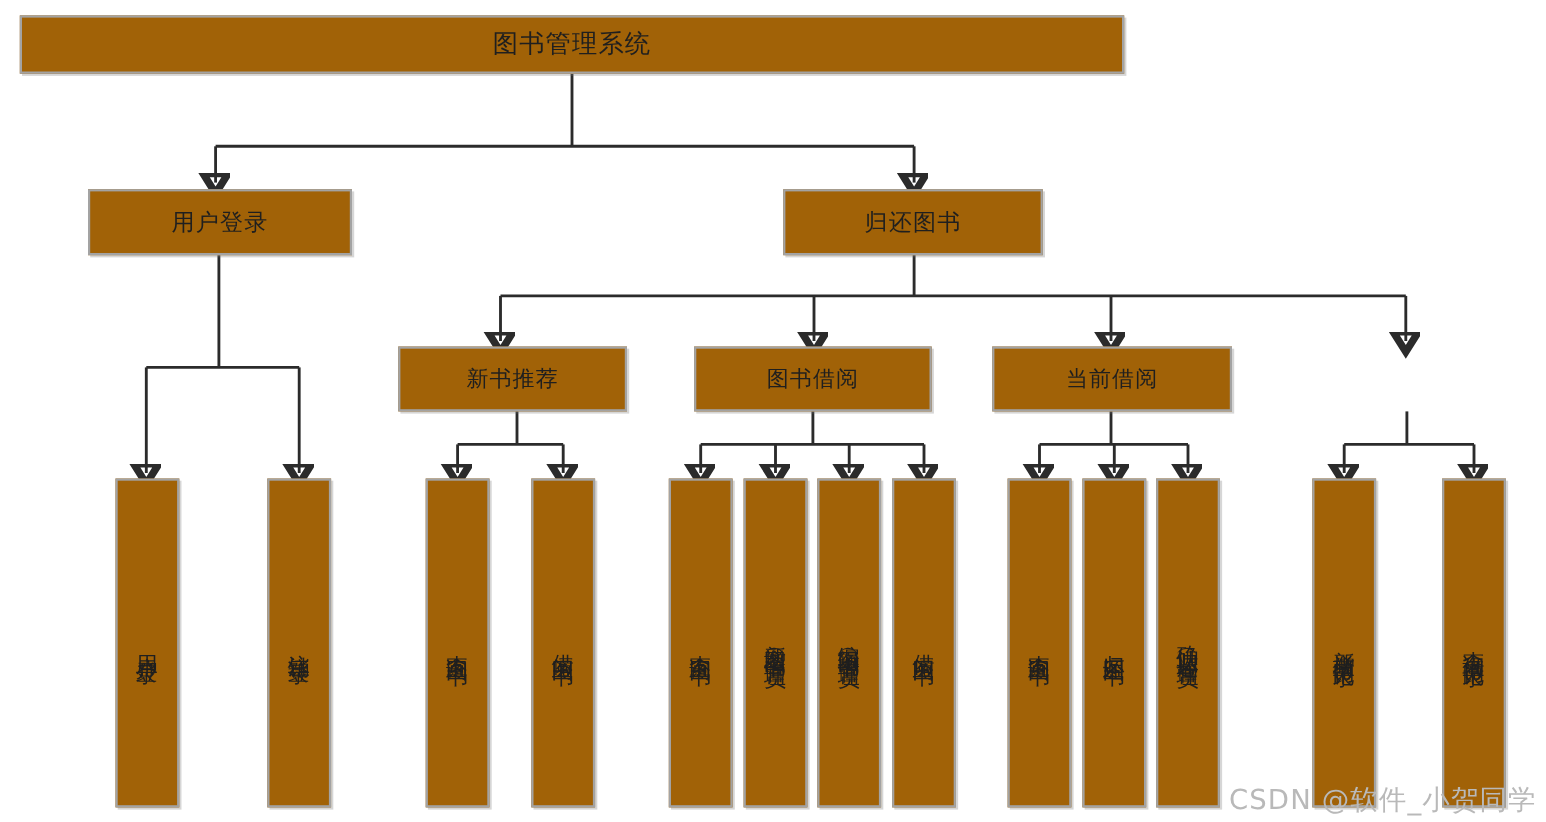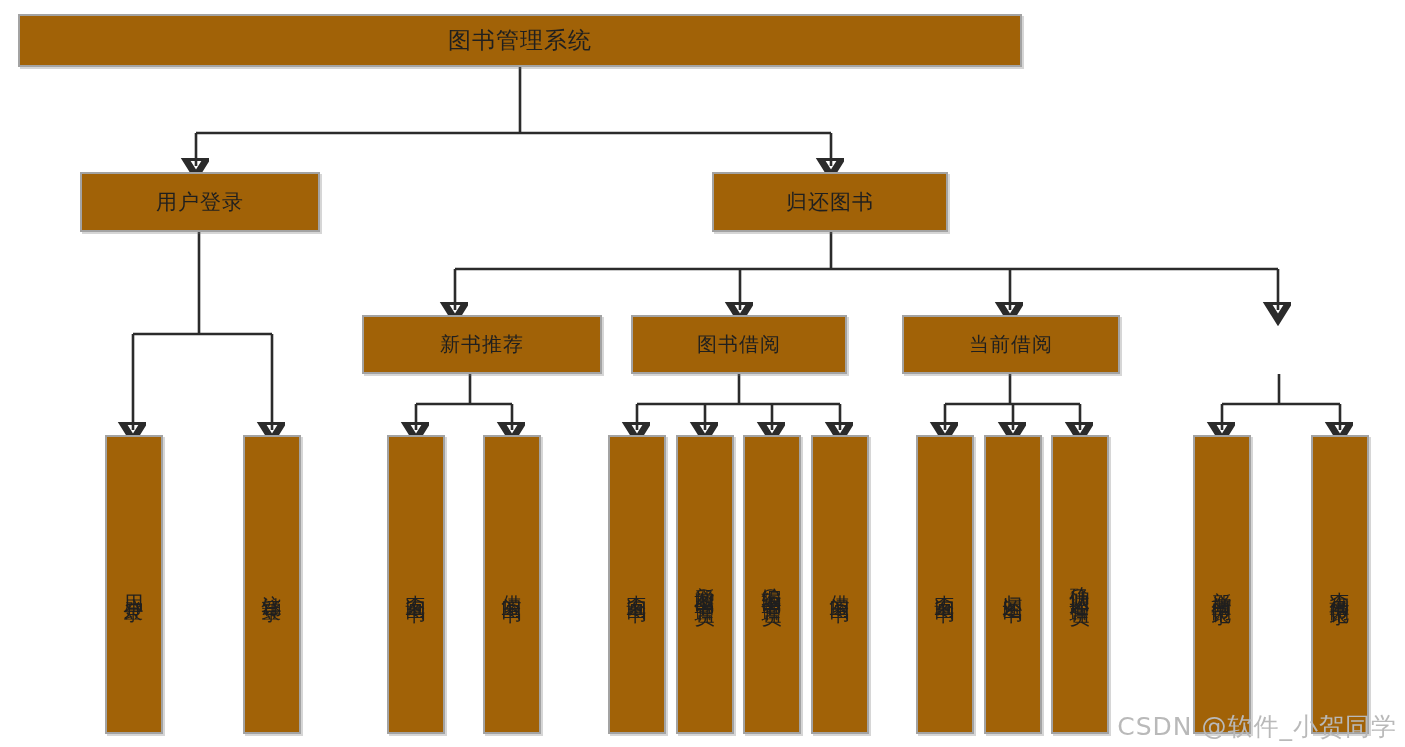--- a/index.html
+++ b/index.html
@@ -126,21 +126,21 @@
     <span class="lbl">图书管理系统</span>
   </div>
 
   <div class="node node-l1" style="left:80px; top:172px; width:240px; height:60px;">
     <span class="lbl">用户登录</span>
   </div>
   <div class="node node-l1" style="left:712px; top:172px; width:236px; height:60px;">
     <span class="lbl">归还图书</span>
   </div>
 
-  <div class="node node-l2" style="left:362px; top:315px; width:240px; height:59px;">
+  <div class="node node-l2" style="left:362px; top:315px; width:208px; height:59px;">
     <span class="lbl">新书推荐</span>
   </div>
   <div class="node node-l2" style="left:631px; top:315px; width:216px; height:59px;">
     <span class="lbl">图书借阅</span>
   </div>
   <div class="node node-l2" style="left:902px; top:315px; width:218px; height:59px;text-align:center;">
     <span class="lbl">当前借阅</span>
   </div>
 
   <div class="node node-leaf" style="left:105px; top:435px; width:58px; height:299px;">

